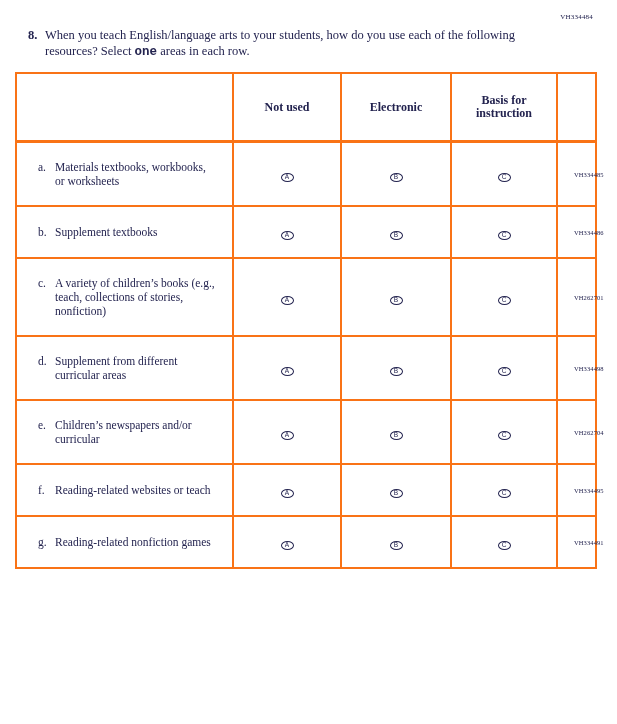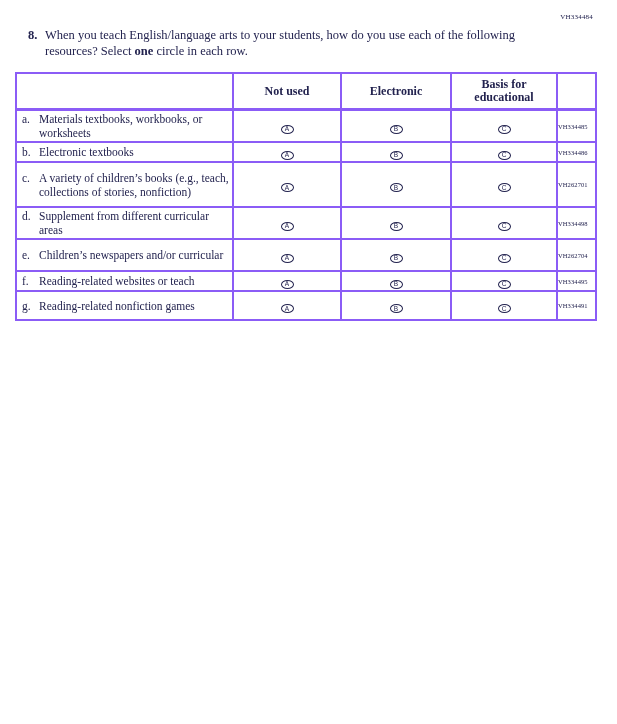--- a/index.html
+++ b/index.html
@@ -20,32 +20,32 @@
   }
   .question {
     position:absolute;
     top:28px; left:28px;
     width:514px;
     display:flex;
     font-size:12.5px;
     line-height:15.5px;
   }
   .qnum { font-weight:bold; width:17px; flex:none; }
-  .qtext b { font-weight:bold; }
+  .qtext b { font-weight:bold;font-family:Liberation Mono, monospace; }
 
   table.survey-table {
     position:absolute;
     top:72px; left:15px;
     width:580px;
     border-collapse:collapse;
     table-layout:fixed;
   }
   .survey-table th, .survey-table td {
-    border:2px solid #8b5cf6;
-    padding:0;
+    border:2px solid #f97316;
+    padding:16px;
   }
   .survey-table thead th {
     height:34px;
     font-size:12px;
     font-weight:bold;
     text-align:center;
     vertical-align:middle;
     line-height:13px;
     border-bottom-width:3px;
   }
@@ -86,58 +86,58 @@
 </style>
 </head>
 <body>
 
 <div class="page">
 
   <div class="page-code">VH334484</div>
 
   <div class="question">
     <span class="qnum">8.</span>
-    <span class="qtext"><span>When you teach English/language arts to your students, how do you use each of the following resources? Select </span><b>one</b><span> circle in each row.</span></span>
+    <span class="qtext"><span>When you teach English/language arts to your students, how do you use each of the following resources? Select </span><b>one</b><span> areas in each row.</span></span>
   </div>
 
   <table class="survey-table">
     <colgroup>
       <col style="width:217px">
       <col style="width:108px">
       <col style="width:110px">
       <col style="width:106px">
       <col style="width:39px">
     </colgroup>
     <thead>
       <tr>
         <th></th>
         <th>Not used</th>
         <th>Electronic</th>
-        <th>Basis for educational</th>
+        <th>Basis for instruction</th>
         <th></th>
       </tr>
     </thead>
     <tbody id="table-body">
         <tr style="height: 28px;">
           <td class="label-cell">
             <div class="label-inner">
               <span class="row-letter">a.</span>
               <span class="row-label">Materials textbooks, workbooks, or worksheets</span>
             </div>
           </td>
           <td class="oval-cell"><span class="oval">A</span></td>
           <td class="oval-cell"><span class="oval">B</span></td>
           <td class="oval-cell"><span class="oval">C</span></td>
           <td class="code-cell">VH334485</td>
         </tr>
         <tr style="height: 19px;">
           <td class="label-cell">
             <div class="label-inner">
               <span class="row-letter">b.</span>
-              <span class="row-label">Electronic textbooks</span>
+              <span class="row-label">Supplement textbooks</span>
             </div>
           </td>
           <td class="oval-cell"><span class="oval">A</span></td>
           <td class="oval-cell"><span class="oval">B</span></td>
           <td class="oval-cell"><span class="oval">C</span></td>
           <td class="code-cell">VH334486</td>
         </tr>
         <tr style="height: 45px;">
           <td class="label-cell">
             <div class="label-inner">

